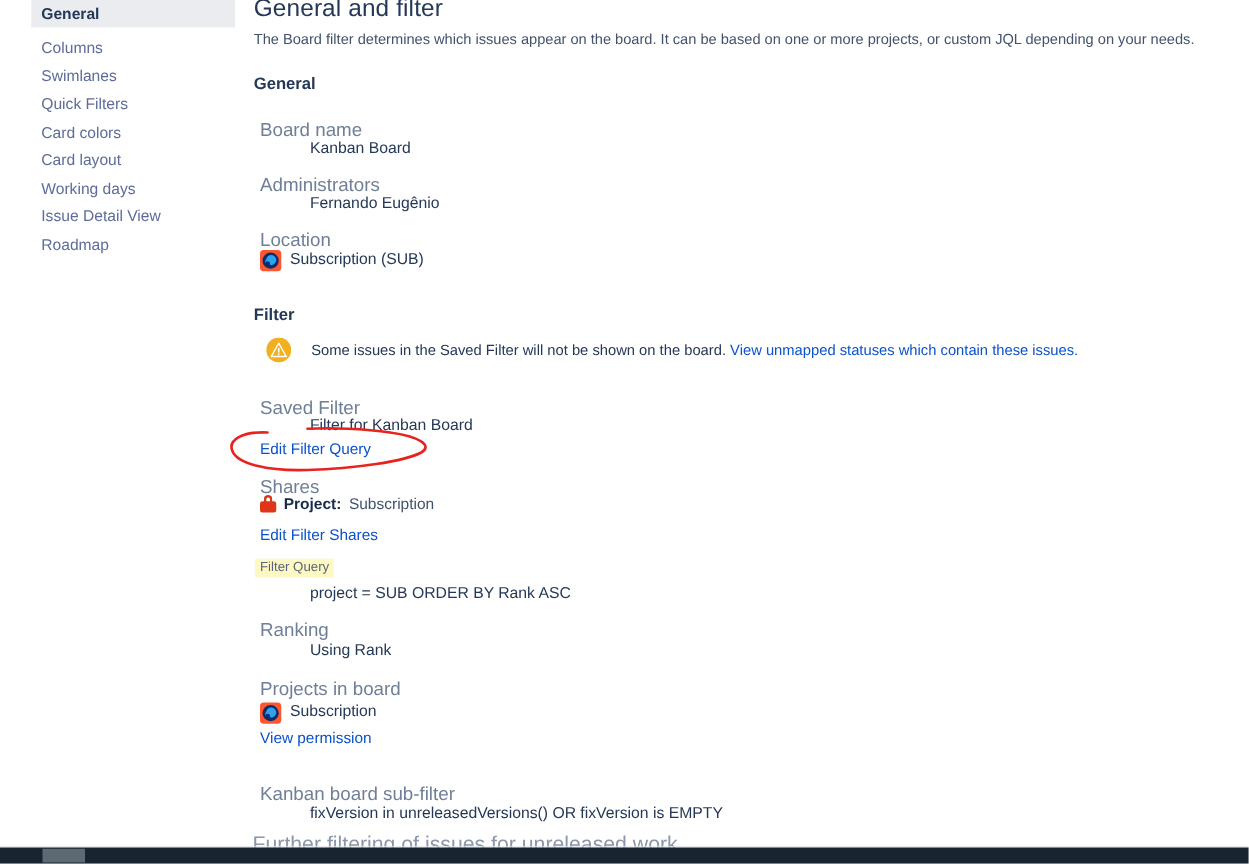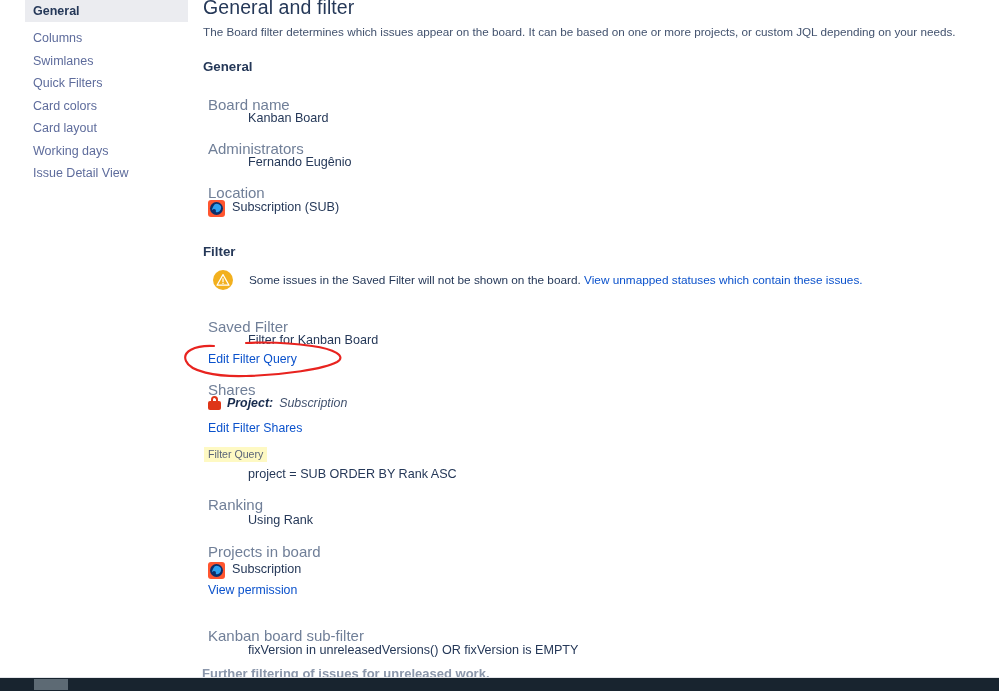--- a/index.html
+++ b/index.html
@@ -87,24 +87,23 @@
     white-space: nowrap;
     margin-left: 40px;
   }
   .link {
     font-size: 12.3px;
     color: #0b52cc;
     white-space: nowrap;
     cursor: pointer;
   }
   .hint {
-    font-size: 13px;
+    font-size: 17px;
     color: #8b97ab;
     white-space: nowrap;
-    font-weight: bold;
   }
 
   
   #warn-icon {
     left: 213px;
     top: 270px;
     width: 20px;
     height: 20px;
   }
   #warn-text {
@@ -178,21 +177,20 @@
   }
   #shares-value {
     left: 208px;
     top: 396px;
     font-size: 12.4px;
     color: #253858;
     display: flex;
     align-items: center;
     gap: 6px;
     white-space: nowrap;
-    font-style: italic;
   }
   #shares-value b { color: #172b4d; }
   #shares-value .sub { color: #42526e; font-weight: normal; }
 
   
   #filter-query-label {
     left: 204px;
     top: 447px;
     background: #fef9c3;
     padding: 1px 4px 2px 4px;
@@ -240,20 +238,21 @@
 
 <div id="sidebar">
   <div class="nav-item selected" style="top:0px"><span>General</span></div>
   <div class="nav-item" style="top:50px"><span>Swimlanes</span></div>
   <div class="nav-item" style="top:27px"><span>Columns</span></div>
   <div class="nav-item" style="top:72px"><span>Quick Filters</span></div>
   <div class="nav-item" style="top:95px"><span>Card colors</span></div>
   <div class="nav-item" style="top:117px"><span>Card layout</span></div>
   <div class="nav-item" style="top:140px"><span>Working days</span></div>
   <div class="nav-item" style="top:162px"><span>Issue Detail View</span></div>
+  <div class="nav-item" style="top:185px"><span>Roadmap</span></div>
 </div>
 
 <div id="main">
 
   <div class="abs" id="page-title">General and filter</div>
   <div class="abs" id="page-desc">The Board filter determines which issues appear on the board. It can be based on one or more projects, or custom JQL depending on your needs.</div>
 
   <div class="abs section-heading" style="left:203px; top:59px">General</div>
 
   <div class="abs field-label" style="left:208px; top:96px">Board name</div>

